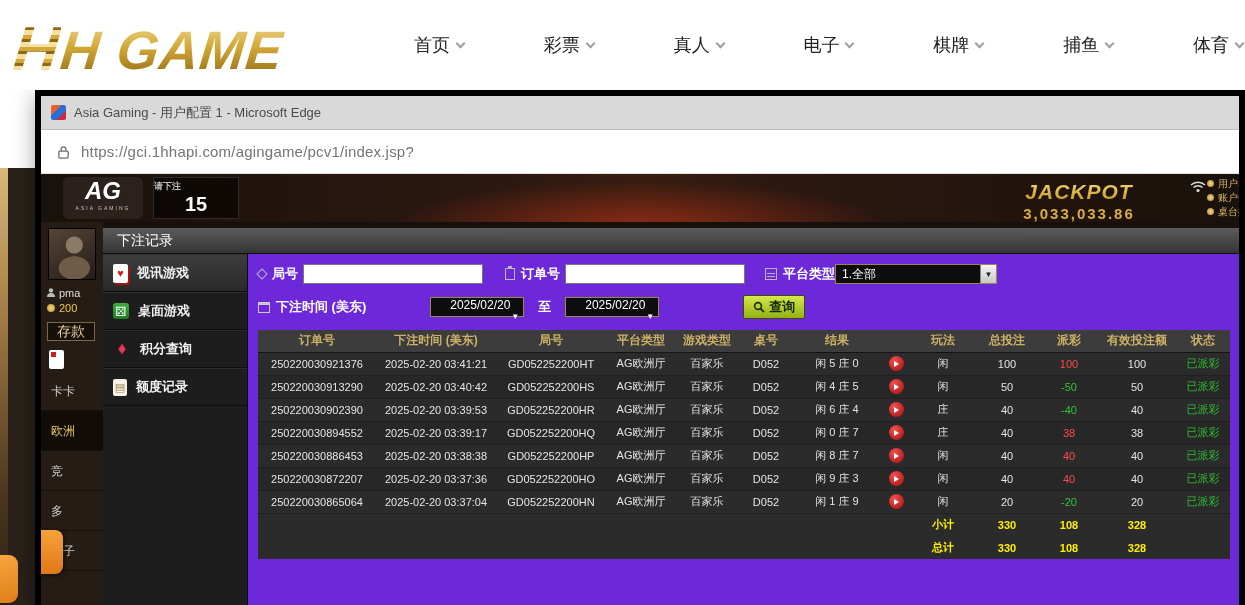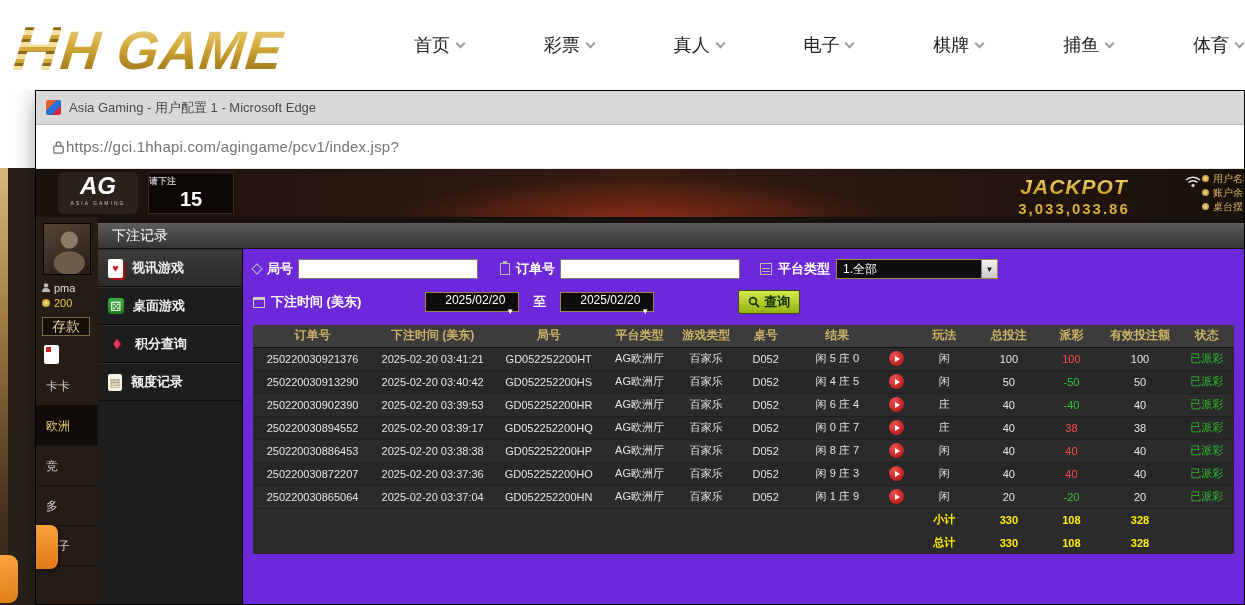--- a/index.html
+++ b/index.html
@@ -21,27 +21,27 @@
 
   
   .page-strip { position:absolute; left:0; top:90px; width:35px; height:515px; background:#fff; }
   .page-strip .dark { position:absolute; top:78px; left:0; right:0; bottom:0; background:#29211a; overflow:hidden; }
   .page-strip .dark::before { content:""; position:absolute; left:0; top:0; bottom:0; width:8px;
     background:linear-gradient(180deg,#d9b87e 0%,#a07a42 35%,#4a3520 75%,#2a1f12 100%); }
   .corner-blob { position:absolute; left:-9px; bottom:2px; width:27px; height:48px; border-radius:9px;
     background:linear-gradient(180deg,#f9a53f,#e2801a); }
 
   
-  .edge-window { position:absolute; left:35px; top:90px; width:1210px; height:515px; border:1px solid #000000;
+  .edge-window { position:absolute; left:35px; top:90px; width:1210px; height:515px; border:6px solid #000000;
     background:#fff; box-shadow:0 6px 22px rgba(0,0,0,.35); }
   .edge-titlebar { height:34px; background:#d9d9d9; display:flex; align-items:center; gap:8px; padding:0 10px; border-bottom:1px solid #bdbdbd; }
   .edge-favicon { width:15px; height:15px; border-radius:2px;
     background:linear-gradient(135deg,#e8622c 0 34%,#2a6fd6 34% 67%,#cc2a3a 67%); }
   .edge-title { font-size:13px; color:#4a4a4a; }
-  .edge-urlbar { height:44px; background:#fff; display:flex; align-items:center; gap:1px; padding:0 16px; border-bottom:1px solid #e4e4e4; }
+  .edge-urlbar { height:44px; background:#fff; display:flex; align-items:center; gap:11px; padding:0 16px; border-bottom:1px solid #e4e4e4; }
   .url-text { font-size:15px; color:#757575; letter-spacing:.2px; }
 
   
   .ag { position:relative; height:435px; background:#17100c; overflow:hidden; }
   .ag-topbar { position:relative; height:48px; overflow:hidden;
     background:
       radial-gradient(ellipse 340px 60px at 50% 105%, rgba(150,45,22,.85), rgba(0,0,0,0) 72%),
       linear-gradient(90deg,#19110b 0%,#2c1810 38%,#381c10 50%,#2c1810 62%,#19110b 100%); }
   .ag-logo { position:absolute; left:22px; top:3px; width:80px; height:42px; background:rgba(255,255,255,.07);
     text-align:center; border-radius:6px; }
@@ -105,21 +105,21 @@
   .ic-clip::before { content:""; position:absolute; top:-3px; left:2px; width:4px; height:3px; background:#b9b9b9; }
   .ic-list { width:12px; height:12px; border:1px solid #b9b9b9; padding:2px 1px;
     background:repeating-linear-gradient(180deg,rgba(0,0,0,0) 0 2px,#b9b9b9 2px 3px) content-box; }
   .ic-cal { width:12px; height:11px; border:1px solid #ccc; border-top:3px solid #ccc; }
   .inp { width:180px; height:20px; background:#fff; border:1px solid #777; margin-left:5px; font-size:12px; padding:0 3px; }
   .sel { height:20px; background:#0d0d0d; border:1px solid #9a8a4a; color:#fff; font-size:12px;
     display:flex; align-items:center; padding:0 0 0 6px; cursor:pointer; white-space:nowrap; }
   .sel .arrow { margin-left:auto; font-size:8px; color:#fff; padding:0 4px; }
   .sel .sel-btn { margin-left:auto; width:16px; height:100%; border-left:1px solid #888;
     background:linear-gradient(#f4f4f4,#c9c9c9); color:#222; font-size:8px; display:flex; align-items:center; justify-content:center; }
-  .sel-platform { width:162px; margin-left:6px; }
+  .sel-platform { width:162px; }
   .sel-date { width:94px;flex-direction:column; }
   .g2 { margin-left:22px; } .g3 { margin-left:20px; }
   .d1 { margin-left:64px; } .joiner { margin:0 14px; font-size:13px; font-weight:700; color:#fff; }
   .btn-search { margin-left:84px; display:flex; align-items:center; gap:4px; height:24px; padding:0 9px;
     background:linear-gradient(#d5e84c,#93b113); border:1px solid #3a4a10; border-radius:2px;
     color:#102a00; font-weight:700; font-size:13px; cursor:pointer; }
 
   .bet-table { width:100%; border-collapse:collapse; margin-top:8px; table-layout:fixed; }
   .bet-table th { background:#3c3c3c; color:#cdb166; font-size:12px; font-weight:700; height:22px;
     border-bottom:1px solid #141414; white-space:nowrap; overflow:hidden; }

